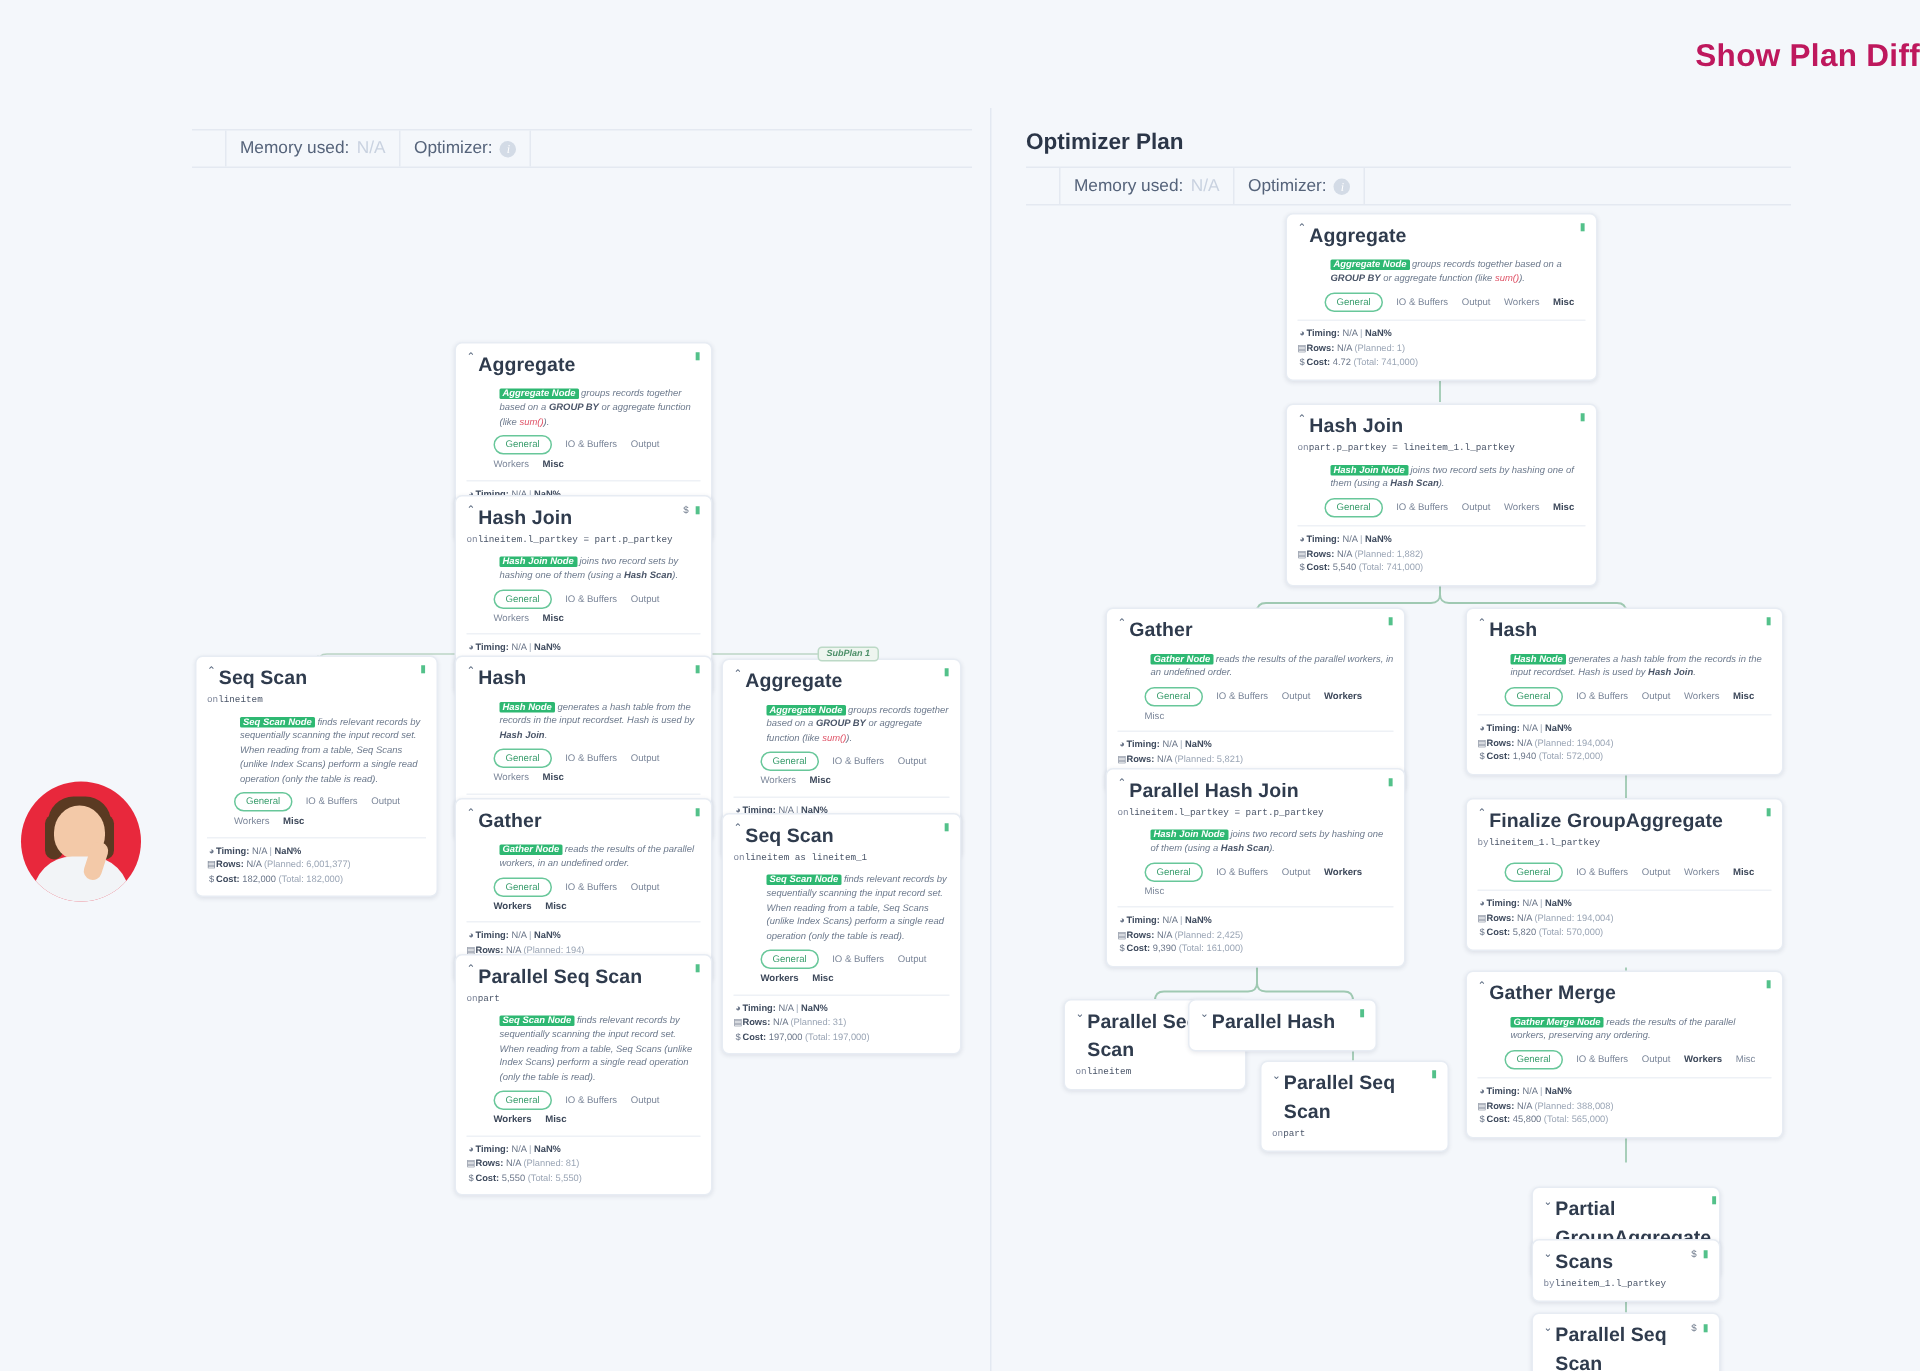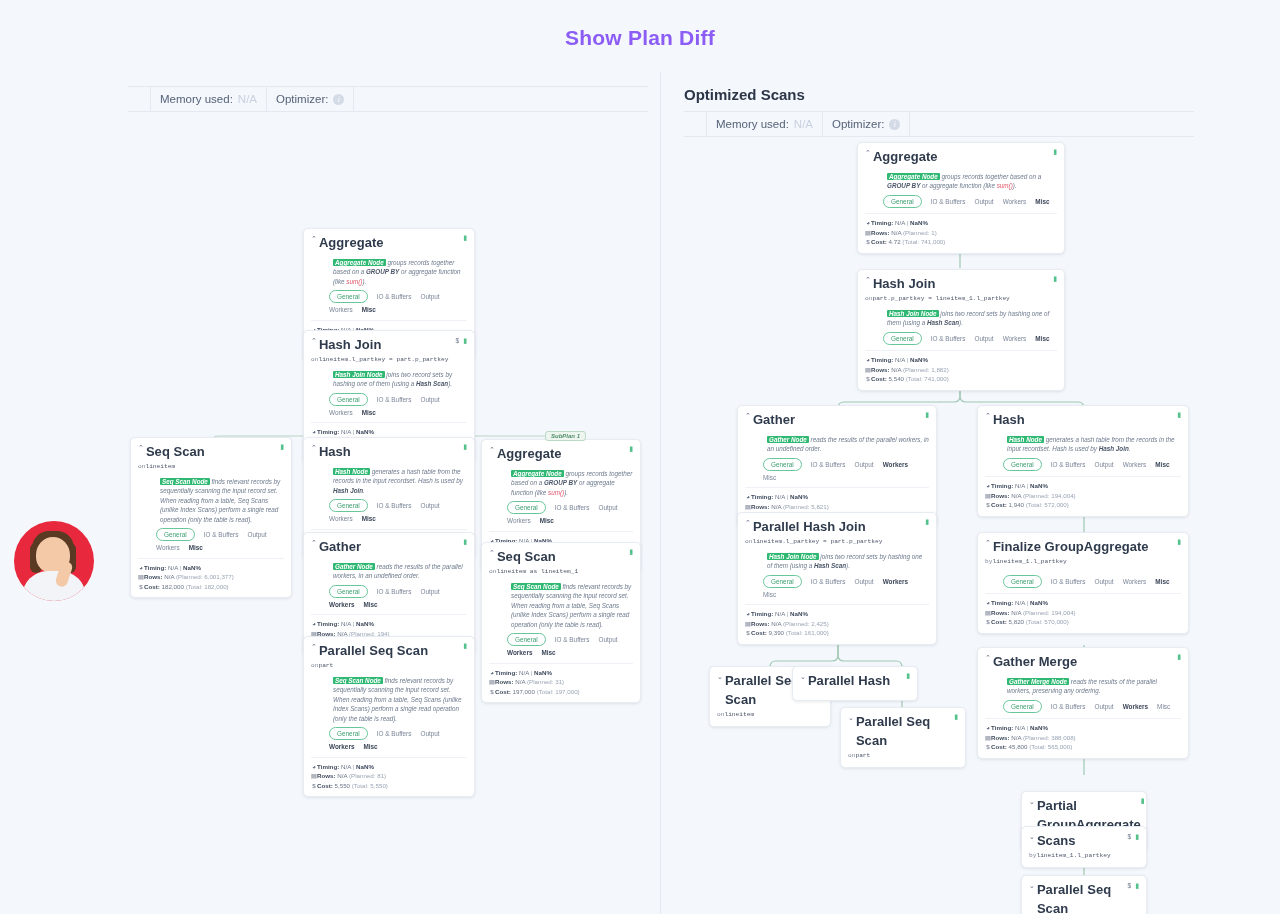--- a/index.html
+++ b/index.html
@@ -5,24 +5,24 @@
   html,body{margin:0;padding:0;}
   body{
     width:1280px;height:914px;
     background:#f4f7fb;
     font-family:"Liberation Sans",sans-serif;
     color:#3d4a5c;
     overflow:hidden;
     position:relative;
   }
   .page-title{
-    text-align:center;
+    text-align:right;
     font-size:21px;
     font-weight:bold;
-    color:#8b5cf6;
+    color:#be185d;
     padding-top:26px;
     letter-spacing:.2px;
   }
   .divider-v{
     position:absolute;
     left:660px;top:72px;
     width:1px;height:842px;
     background:#e3e9f2;
   }
   .panel{position:absolute;top:86px;}
@@ -195,21 +195,21 @@
       <span class="meta-val-muted">N/A</span>
     </div>
     <div class="meta-cell">
       <span>Optimizer:</span>
       <span class="info-dot">i</span>
     </div>
   </div>
 </div>
 
 <div class="panel panel-opt">
-  <div class="panel-head">Optimized Scans</div>
+  <div class="panel-head">Optimizer Plan</div>
   <div class="meta-bar">
     <div class="meta-cell">
       <span>Memory used:</span>
       <span class="meta-val-muted">N/A</span>
     </div>
     <div class="meta-cell">
       <span>Optimizer:</span>
       <span class="info-dot">i</span>
     </div>
   </div>

